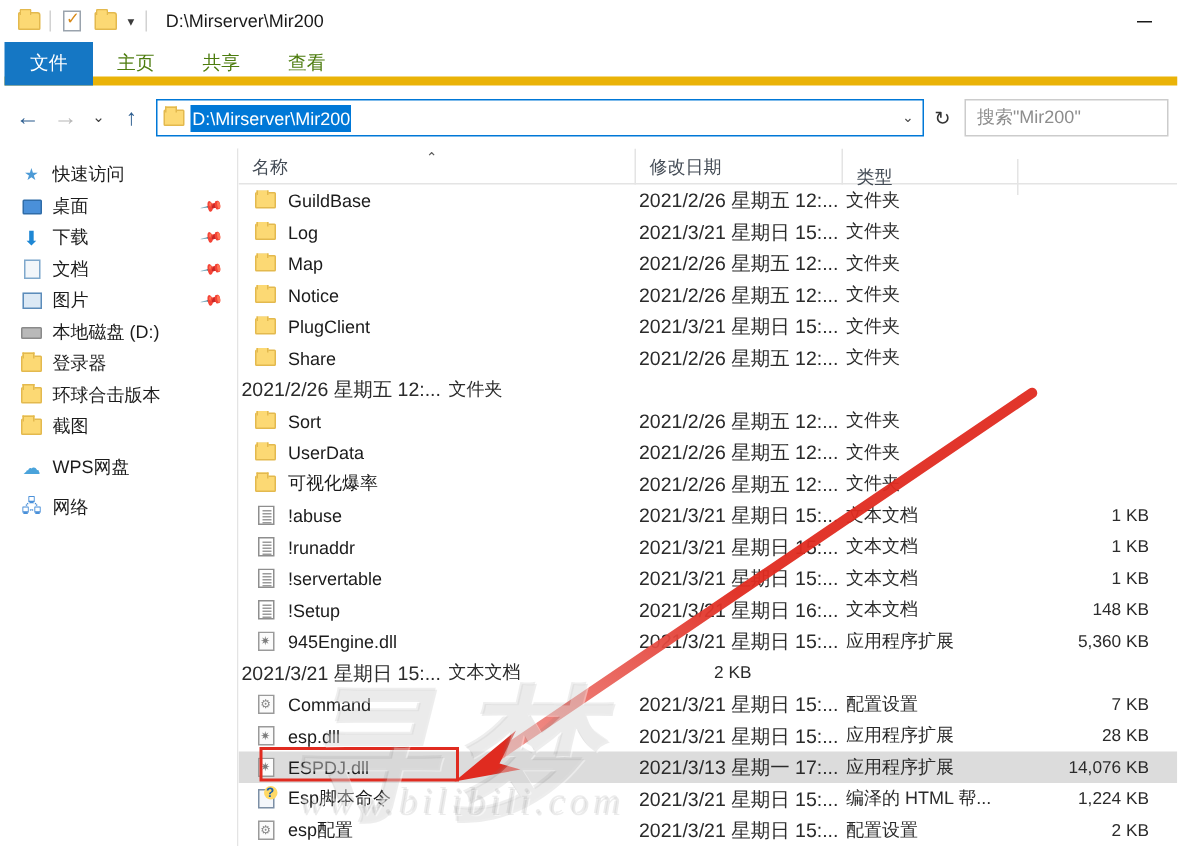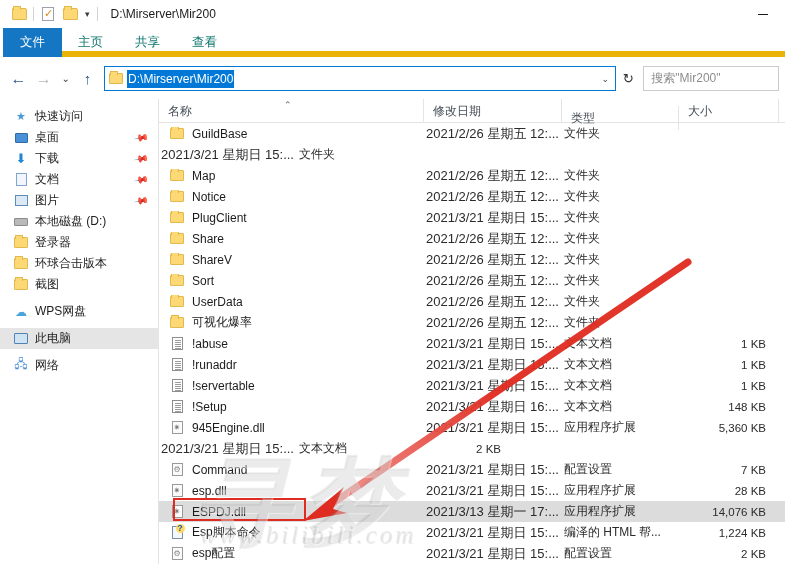--- a/index.html
+++ b/index.html
@@ -79,21 +79,21 @@
   .ribbon {
     position: absolute; top: 28px; left: 3px;
     width: 785px; height: 29px;
     background: #ffffff;
     display: flex; align-items: stretch;
     border-bottom: 6px solid #eab308;
   }
   .tab {
     padding: 0 16px;
     display: flex; align-items: center;
-    font-size: 12.5px; color: #0f766e;
+    font-size: 12.5px; color: #4d7c0f;
     height: 29px;
   }
   .tab.file {
     background: #1577c4; color: #ffffff;
     padding: 0 17px;
     margin-left: 0;
   }
 
   
   .navbar {
@@ -466,59 +466,58 @@
             <span class="ic-folder"></span>
           </span>
         <span>截图</span>
       </div>
       <div class="nav-item" style="margin-top:6px;">
         <span class="nav-ico">
             <span class="ic-cloud">☁</span>
           </span>
         <span>WPS网盘</span>
       </div>
-      <div class="nav-item sel" style="margin-top:6px;">
-        <span class="nav-ico">
-            <span class="ic-pc"></span>
-          </span>
-        <span>此电脑</span>
-      </div>
       <div class="nav-item" style="margin-top:6px;">
         <span class="nav-ico">
             <span class="ic-net">🖧</span>
           </span>
         <span>网络</span>
       </div>
     </div>
 
     <div class="filelist">
 
       <div class="col-head">
         <div class="cell c-name">
           <span>名称</span>
           <span class="sort-caret">⌃</span>
         </div>
         <div class="cell c-date">修改日期</div>
         <div class="cell c-type">类型</div>
-        <div class="cell c-size">大小</div>
       </div>
 
       <div id="rows">
           <div class="row">
             <div class="nm">
               <span class="fico">
                 <span class="fi-folder"></span>
               </span>
               <span>GuildBase</span>
             </div>
             <div class="dt">2021/2/26 星期五 12:...</div>
             <div class="tp">文件夹</div>
             <div class="sz"></div>
           </div>
           <div class="row">
+            <div class="nm">
+              <span class="fico">
+                <span class="fi-folder"></span>
+              </span>
+              <span>Log</span>
+            </div>
             <div class="dt">2021/3/21 星期日 15:...</div>
             <div class="tp">文件夹</div>
             <div class="sz"></div>
           </div>
           <div class="row">
             <div class="nm">
               <span class="fico">
                 <span class="fi-folder"></span>
               </span>
               <span>Map</span>
@@ -554,26 +553,20 @@
               <span class="fico">
                 <span class="fi-folder"></span>
               </span>
               <span>Share</span>
             </div>
             <div class="dt">2021/2/26 星期五 12:...</div>
             <div class="tp">文件夹</div>
             <div class="sz"></div>
           </div>
           <div class="row">
-            <div class="nm">
-              <span class="fico">
-                <span class="fi-folder"></span>
-              </span>
-              <span>ShareV</span>
-            </div>
             <div class="dt">2021/2/26 星期五 12:...</div>
             <div class="tp">文件夹</div>
             <div class="sz"></div>
           </div>
           <div class="row">
             <div class="nm">
               <span class="fico">
                 <span class="fi-folder"></span>
               </span>
               <span>Sort</span>

